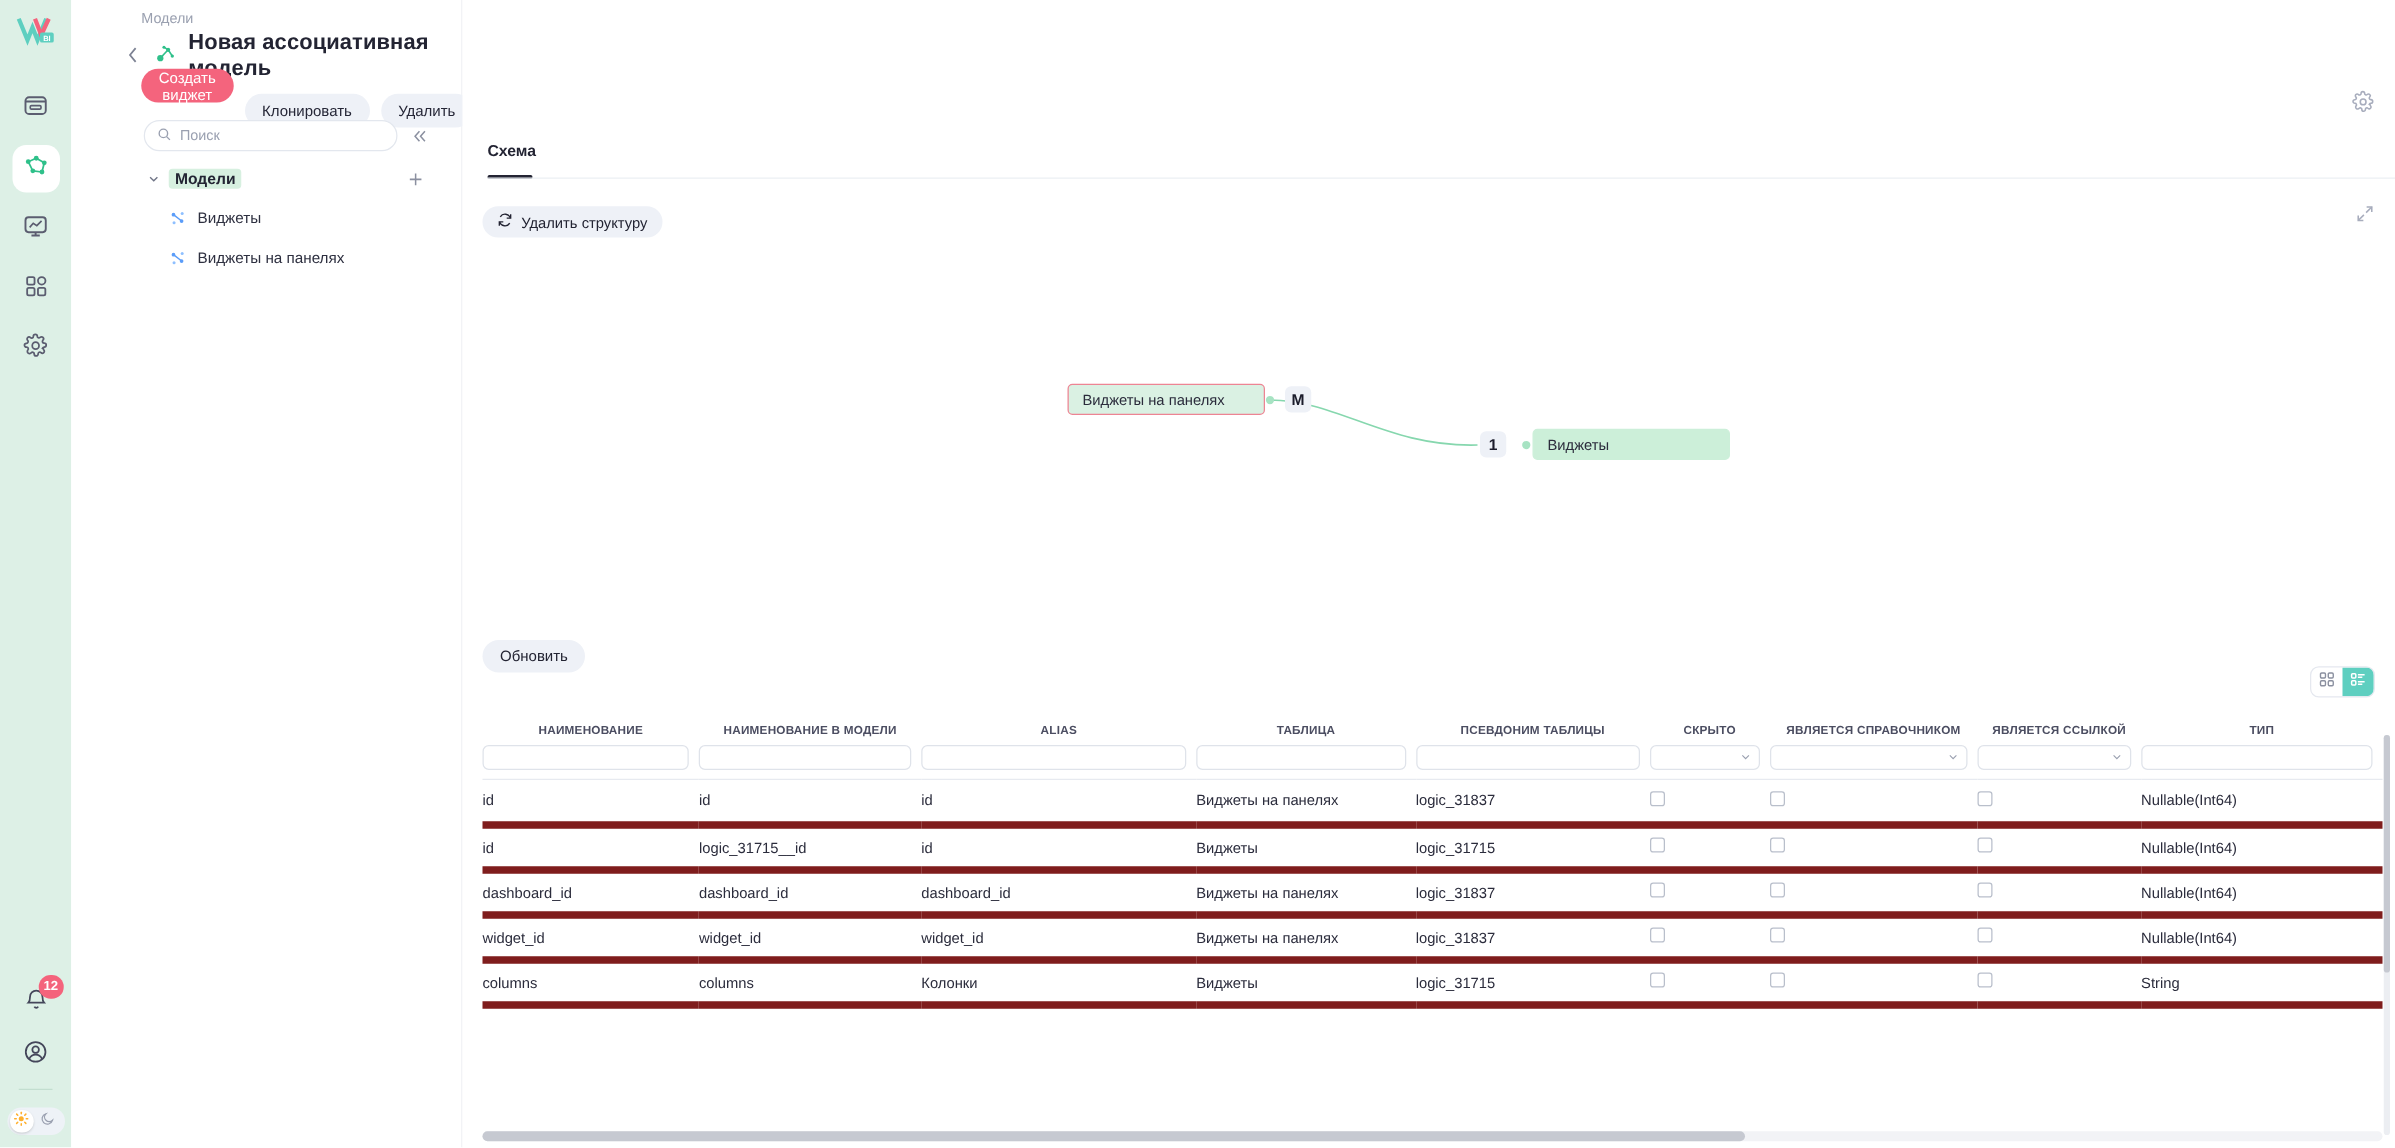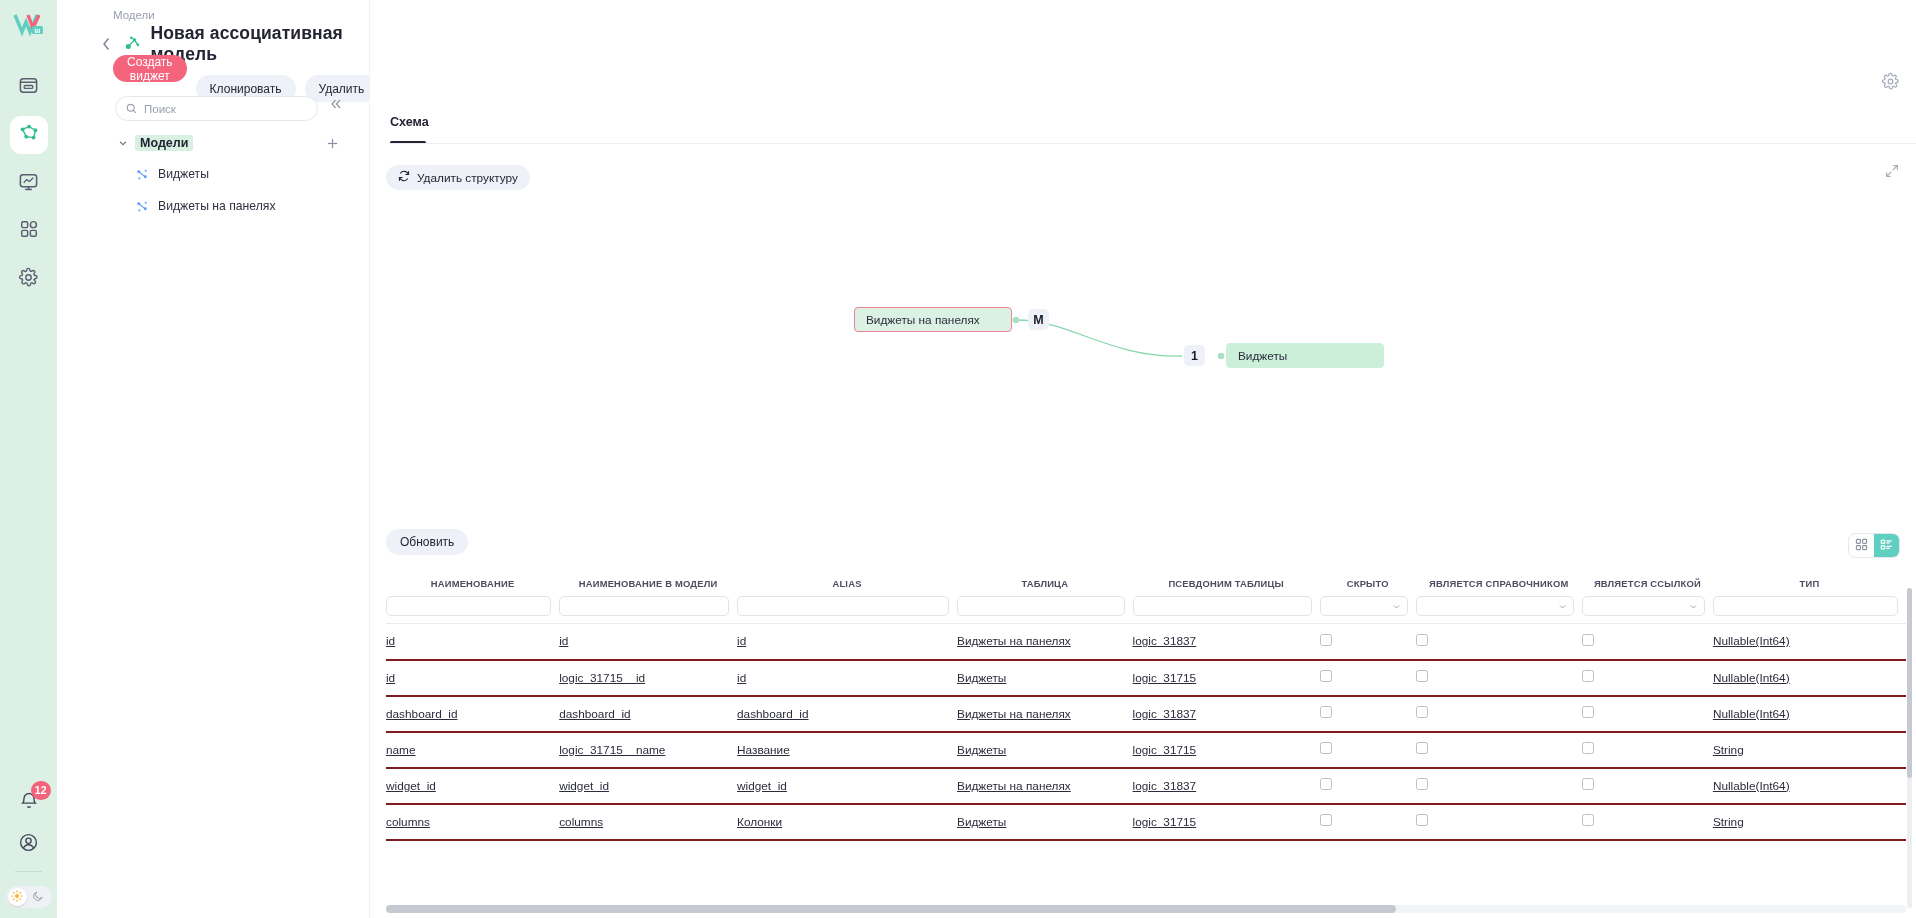--- a/index.html
+++ b/index.html
@@ -73,21 +73,21 @@
 
   .btn-row { position: absolute; left: 56px; top: 55px; display: flex; gap: 9px; }
   .btn {
     height: 27px; padding: 0 14px; border-radius: 14px; border: none;
     font-size: 12px; font-family: inherit; cursor: pointer;
     display: flex; align-items: center; justify-content: center;
   }
   .btn-primary { background: #f4647d; color: #fff; }
   .btn-ghost { background: #eef1f7; color: #262737; margin-top: 20px; }
 
-  .search-row { position: absolute; left: 58px; top: 96px; display: flex; gap: 10px; }
+  .search-row { position: absolute; left: 58px; top: 96px; display: flex; align-items: center; gap: 10px; }
   .search-box {
     width: 203px; height: 25px; border: 1px solid #e3e7ee; border-radius: 13px;
     display: flex; align-items: center; padding: 0 10px; gap: 7px; background: #fff;
   }
   .search-input {
     border: none; outline: none; font-size: 11.5px; font-family: inherit;
     color: #3a3b4d; width: 160px; background: transparent;
   }
   .search-input::placeholder { color: #9aa0b0; }
   .collapse-btn { width: 16px; height: 16px; cursor: pointer; display:flex; align-items:center; justify-content:center;}
@@ -137,21 +137,21 @@
   .node-a { left: 484px; top: 117px; width: 158px; background: #daf1e3; border: 1.3px solid #ed8493; }
   .node-b { left: 856px; top: 153px; width: 158px; background: #ccefd9; border: 1px solid #ccefd9; }
   .card-badge {
     position: absolute; width: 21px; height: 21px; border-radius: 5px;
     background: #eef1f7; color: #1b1c2b; font-size: 12.5px; font-weight: 700;
     display: flex; align-items: center; justify-content: center;
   }
   .badge-m { left: 658px; top: 119px; }
   .badge-1 { left: 814px; top: 155px; }
 
-  .toolbar2 { position: absolute; left: 16px; top: 529px; }
+  .toolbar2 { position: absolute; left: 16px; top: 512px; }
   .btn-refresh {
     height: 26px; padding: 0 14px; border-radius: 13px; background: #eef1f7;
     border: none; font-size: 12px; font-family: inherit; color: #232433; cursor: pointer;
   }
   .viewtoggle {
     position: absolute; right: 16px; top: 533px;
     display: flex; align-items: center; gap: 0;
     border: 1px solid #e5e8ef; border-radius: 7px; overflow: hidden; background:#fff;
   }
   .vt-btn { width: 25px; height: 23px; display: flex; align-items: center; justify-content: center; cursor: pointer; }
@@ -171,21 +171,21 @@
     padding: 0 6px; color: #2b2c3c;
   }
   .filter-select {
     width: 100%; height: 20px; border: 1px solid #dfe3ea; border-radius: 5px;
     background: #fff; display: flex; align-items: center; justify-content: flex-end;
     padding-right: 6px; cursor: pointer;
   }
   .filter-row td { border-bottom: 1.4px solid #e7eaf0; }
   tbody td {
     font-size: 11.8px; color: #2b2c3c; height: 36px;
-    border-bottom: 2px solid #7f1d1d; vertical-align: middle; text-decoration: underline;
+    border-bottom: 6px solid #7f1d1d; vertical-align: middle;
   }
   .cb {
     width: 12px; height: 12px; border: 1px solid #b9bfcb; border-radius: 2.5px;
     background: #fff; display: inline-block; cursor: pointer;
   }
   .hscroll {
     position: absolute; left: 16px; top: 905px; width: 1520px; height: 8px;
     background: #f2f3f6; border-radius: 4px;
   }
   .hscroll-thumb { width: 1010px; height: 8px; background: #c6c9d1; border-radius: 4px; }
@@ -576,31 +576,20 @@
               <td style="width: 152px;">dashboard_id</td>
               <td style="width: 188px;">dashboard_id</td>
               <td style="width: 150px;">Виджеты на панелях</td>
               <td style="width: 160px;">logic_31837</td>
               <td style="width: 82px;"><span class="cb"></span></td>
               <td style="width: 142px;"><span class="cb"></span></td>
               <td style="width: 112px;"><span class="cb"></span></td>
               <td style="width: 165px;">Nullable(Int64)</td>
             </tr>
             <tr>
-              <td style="width: 148px;">name</td>
-              <td style="width: 152px;">logic_31715__name</td>
-              <td style="width: 188px;">Название</td>
-              <td style="width: 150px;">Виджеты</td>
-              <td style="width: 160px;">logic_31715</td>
-              <td style="width: 82px;"><span class="cb"></span></td>
-              <td style="width: 142px;"><span class="cb"></span></td>
-              <td style="width: 112px;"><span class="cb"></span></td>
-              <td style="width: 165px;">String</td>
-            </tr>
-            <tr>
               <td style="width: 148px;">widget_id</td>
               <td style="width: 152px;">widget_id</td>
               <td style="width: 188px;">widget_id</td>
               <td style="width: 150px;">Виджеты на панелях</td>
               <td style="width: 160px;">logic_31837</td>
               <td style="width: 82px;"><span class="cb"></span></td>
               <td style="width: 142px;"><span class="cb"></span></td>
               <td style="width: 112px;"><span class="cb"></span></td>
               <td style="width: 165px;">Nullable(Int64)</td>
             </tr>

